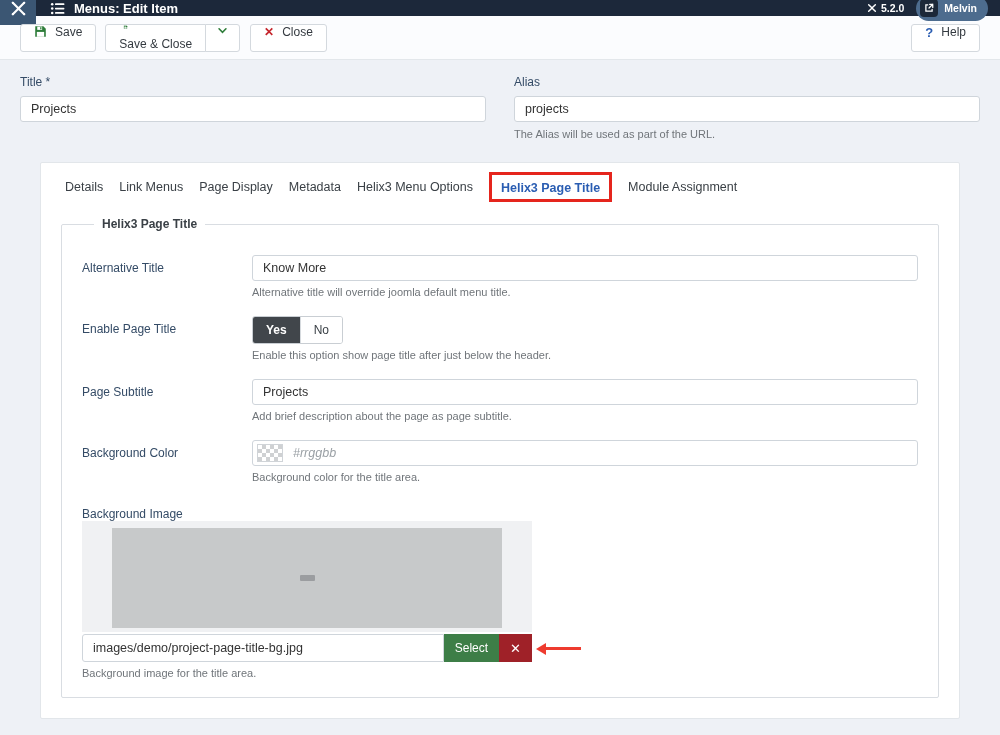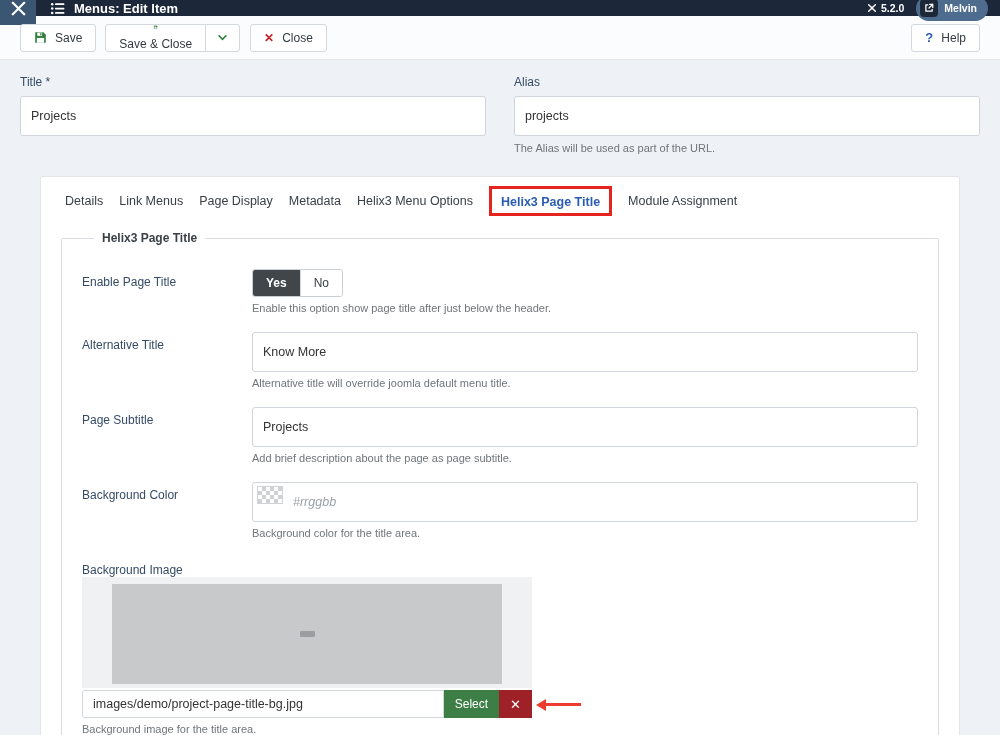--- a/index.html
+++ b/index.html
@@ -16,35 +16,35 @@
   .logo-box { width:36px; height:33px; background:#3b5673; display:flex; align-items:center; justify-content:center; cursor:pointer; }
   .nav-title-wrap { display:flex; align-items:center; gap:9px; margin-left:14px; color:#fff; }
   .nav-title { font-size:13px; font-weight:bold; margin:0; }
   .nav-right { margin-left:auto; display:flex; align-items:center; gap:12px; padding-right:12px; }
   .version { color:#fff; font-size:10.5px; font-weight:bold; display:flex; align-items:center; gap:4px;text-align:right; }
   .user-pill { background:#4d6c8e; border:none; border-radius:13px; height:25px; display:flex; align-items:center; gap:6px; padding:0 11px 0 4px; color:#fff; font-size:10.5px; font-weight:bold; cursor:pointer; font-family:inherit; }
   .pill-icon { width:18px; height:18px; background:#1c2838; border-radius:4px; display:flex; align-items:center; justify-content:center; }
 
   
   .toolbar { height:44px; background:#fbfcfe; border-bottom:1px solid #e3e7eb; display:flex; align-items:center; padding:0 20px; }
-  .btn { background:#fff; border:1px solid #d4d9de; border-radius:3px; height:28px; padding:0 13px; font-size:12px; color:#343a40; display:inline-flex; align-items:center; gap:8px; cursor:pointer; font-family:inherit; }
+  .btn { background:#fff; border:1px solid #d4d9de; border-radius:3px; height:28px; padding:0 13px; font-size:12px; color:#343a40; display:inline-flex; gap:8px; cursor:pointer; font-family:inherit; }
   .btn-group { display:inline-flex; margin-left:9px; }
   .btn-group .btn-main { border-radius:3px 0 0 3px;flex-direction:column; }
   .btn-group .btn-caret { border-radius:0 3px 3px 0; margin-left:-1px; padding:0 11px; }
   .close-btn { margin-left:10px; }
   .help-btn { margin-left:auto; }
   .x-glyph { color:#c5252c; font-weight:bold; font-size:12px; }
   .q-glyph { color:#2a5db2; font-weight:bold; font-size:13px; }
 
   
   .content { padding:15px 20px 0; }
   .form-grid { display:flex; gap:28px; }
   .form-col { flex:1; }
   .field-label { display:block; color:#344b66; font-size:12px; margin-bottom:7px; }
-  .text-input { width:100%; height:40px; border:1px solid #cfd5db; border-radius:3px; padding:0 10px; font-size:12.5px; color:#333; background:#fff; font-family:inherit; }
+  .text-input { width:100%; height:26px; border:1px solid #cfd5db; border-radius:3px; padding:0 10px; font-size:12.5px; color:#333; background:#fff; font-family:inherit; }
   .text-input::placeholder { font-style:italic; color:#9aa0a5; }
   .help-text { font-size:11px; color:#70757a; margin-top:6px; }
 
   
   .card { margin:22px 20px 0; background:#fff; border:1px solid #e2e6ea; border-radius:2px; }
   .tabs { display:flex; align-items:center; gap:16px; padding:9px 24px 7px; }
   .tab { font-size:12.5px; color:#3a4046; padding:6px 0; cursor:pointer; white-space:nowrap; }
   .tab-highlight { border:3px solid var(--annotation-red,#e5251d); padding:3px 9px; }
   .tab-highlight .tab { padding:0; }
   .tab.active { color:var(--accent,#2a5db2); font-weight:bold; }
@@ -193,35 +193,35 @@
         <span class="tab active">Helix3 Page Title</span>
       </span>
       <span class="tab">Module Assignment</span>
     </nav>
 
     <div class="panel">
       <fieldset class="group">
         <legend>Helix3 Page Title</legend>
 
         <div class="frow">
+          <div class="frow-label">Alternative Title</div>
+          <div class="frow-control">
+            <input class="text-input" type="text" value="Know More" style="">
+            <div class="fhelp">Alternative title will override joomla default menu title.</div>
+          </div>
+        </div>
+
+        <div class="frow">
           <div class="frow-label">Enable Page Title</div>
           <div class="frow-control">
             <div class="toggle">
               <span class="toggle-opt on">Yes</span>
               <span class="toggle-opt off">No</span>
             </div>
             <div class="fhelp">Enable this option show page title after just below the header.</div>
-          </div>
-        </div>
-
-        <div class="frow">
-          <div class="frow-label">Alternative Title</div>
-          <div class="frow-control">
-            <input class="text-input" type="text" value="Know More" style="">
-            <div class="fhelp">Alternative title will override joomla default menu title.</div>
           </div>
         </div>
 
         <div class="frow">
           <div class="frow-label">Page Subtitle</div>
           <div class="frow-control">
             <input class="text-input" type="text" value="Projects" style="">
             <div class="fhelp">Add brief description about the page as page subtitle.</div>
           </div>
         </div>

